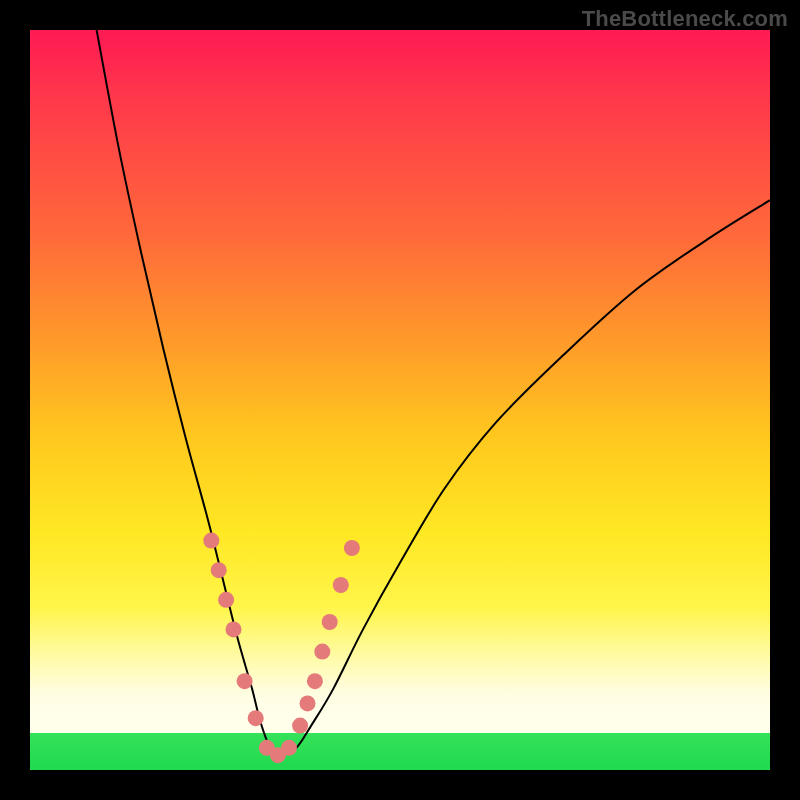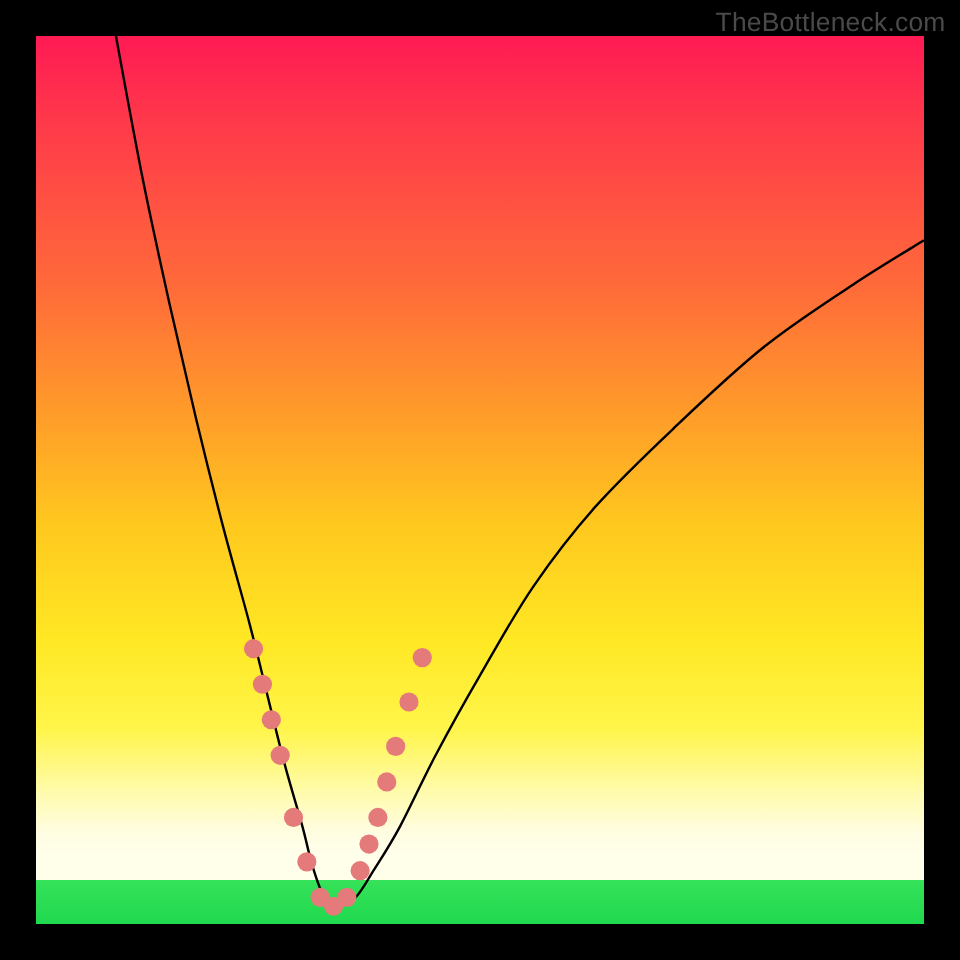--- a/index.html
+++ b/index.html
@@ -41,21 +41,21 @@
       #36e25a 95%,
       #1fd94e 100%
     );
   }
   .watermark {
     position: absolute;
     top: 6px;
     right: 12px;
     color: #4a4a4a;
     font-size: 22px;
-    font-weight: 400;
+    font-weight: 700;
     letter-spacing: 0.2px;
     user-select: none;
   }
   svg.curve {
     position: absolute;
     left: 0;
     top: 0;
     width: 740px;
     height: 740px;
     overflow: visible;

